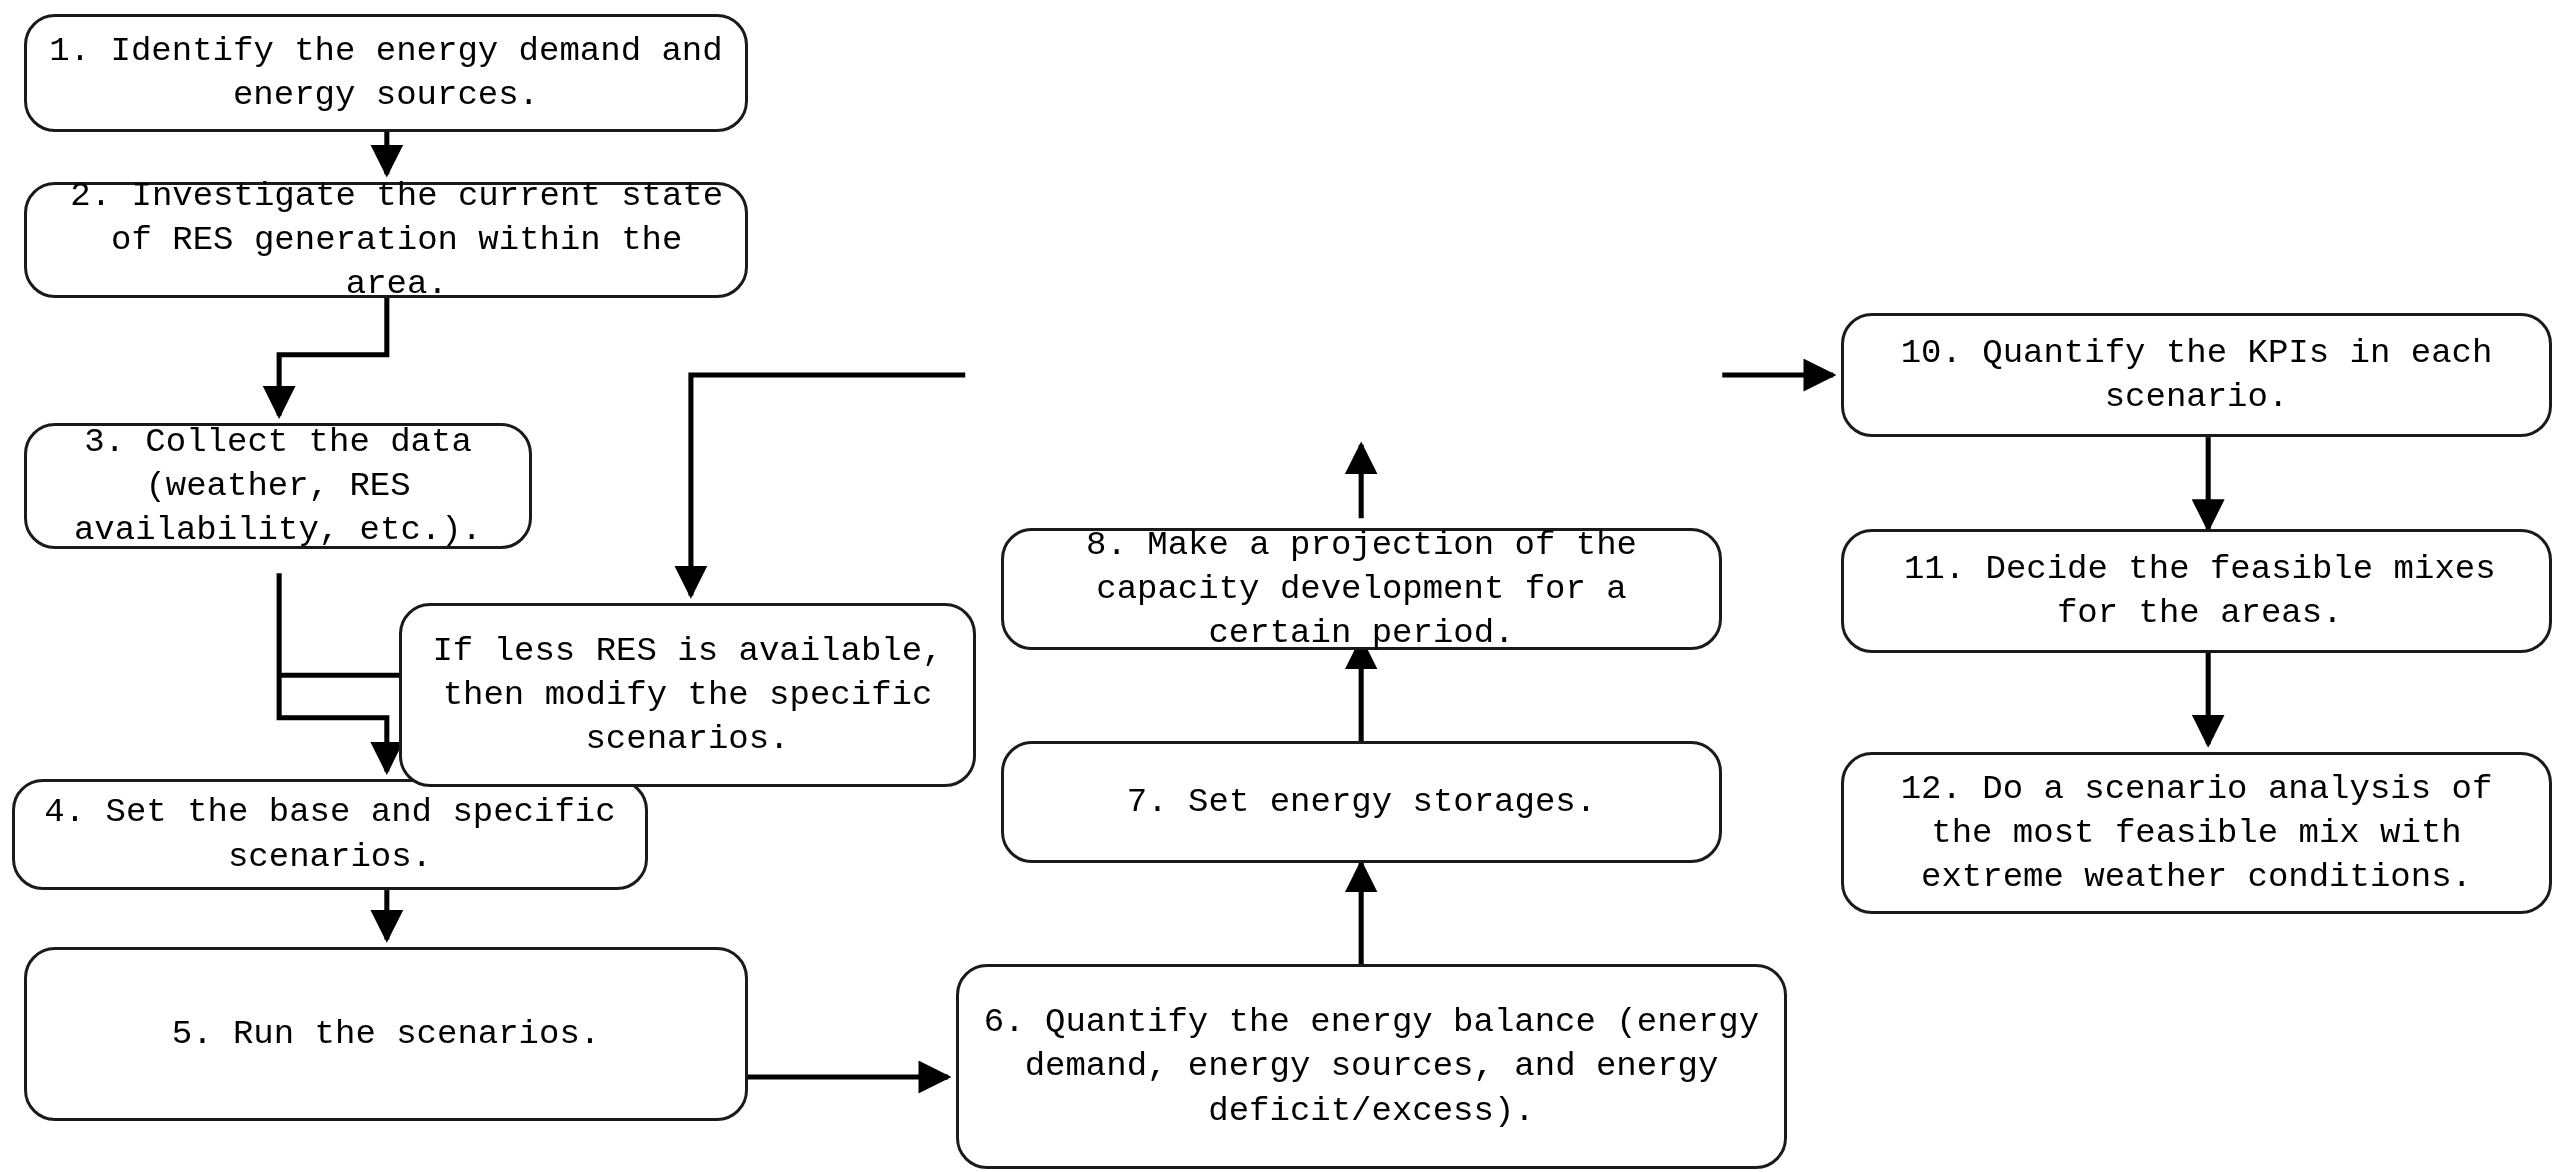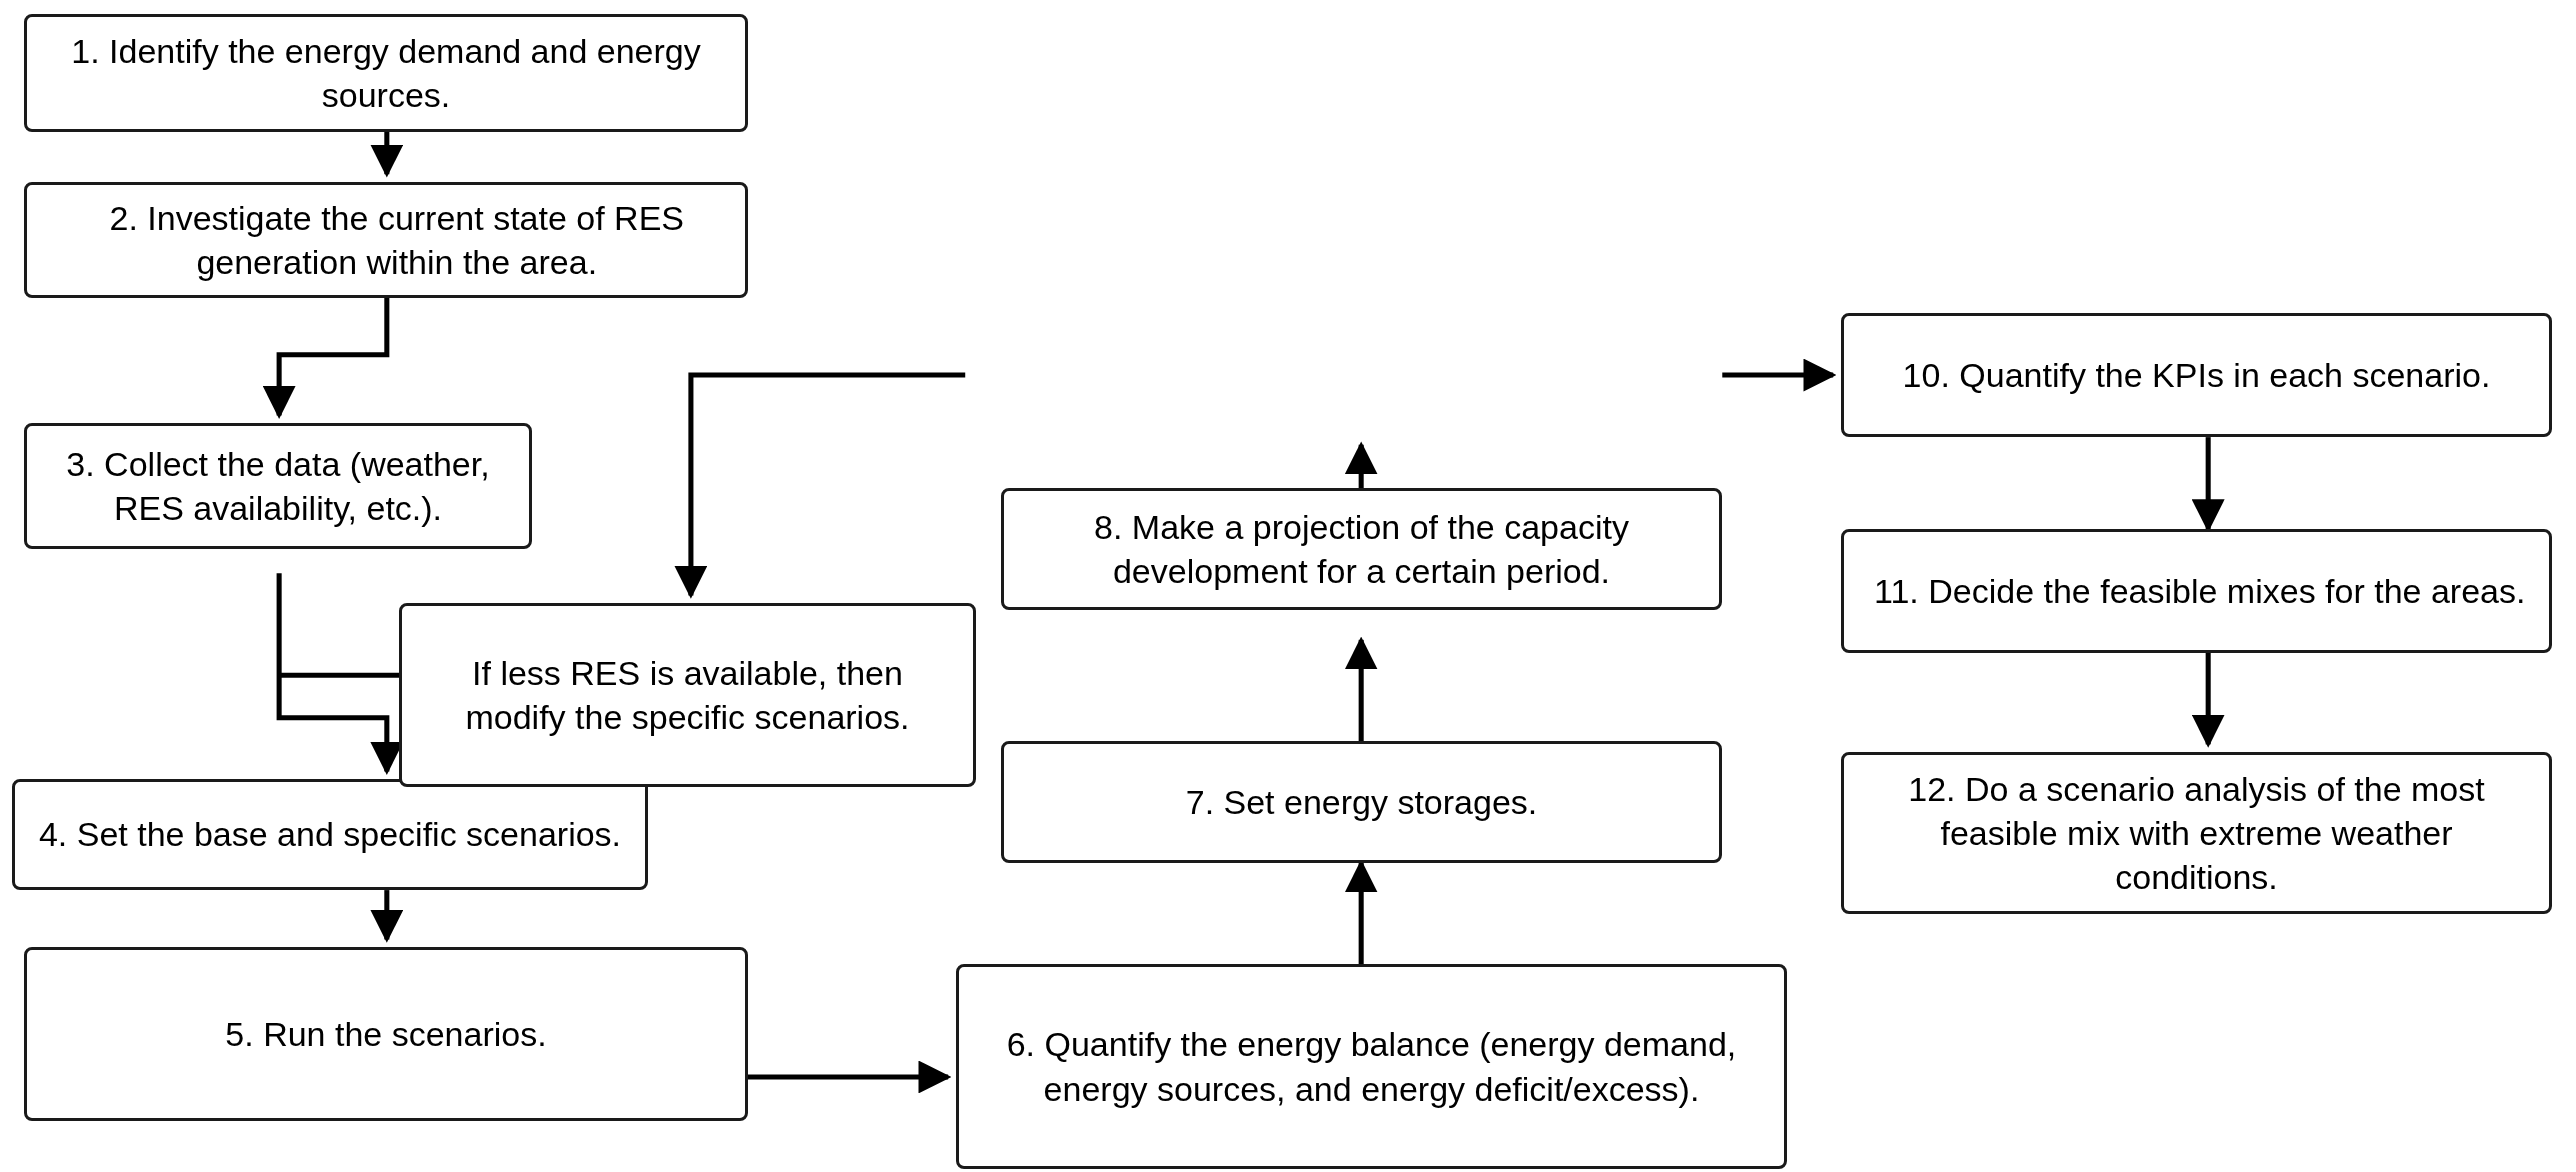--- a/index.html
+++ b/index.html
@@ -9,30 +9,31 @@
     width:2576px;height:1172px;
     background:#ffffff;
     overflow:hidden;
   }
   svg#wires{position:absolute;left:0;top:0;width:2576px;height:1172px;}
   .node{
     position:absolute;
     box-sizing:border-box;
     background:#ffffff;
     border:3.2px solid #1a1a1a;
-    border-radius:8px;
+    border-radius:31px;
     display:flex;
     align-items:center;
     justify-content:center;
     text-align:center;
     color:#000000;
     font-size:34px;
     line-height:1.30;
     padding:6.3px 21.5px;
     z-index:2;
+    font-family:Liberation Mono, monospace;
   }
   .node span{display:block;width:100%;}
 </style>
 </head>
 <body>
 
 <div id="canvas">
 
   <svg id="wires" viewBox="0 0 4065 1850" xmlns="http://www.w3.org/2000/svg">
     <defs>
@@ -91,21 +92,21 @@
   </div>
 
   <div class="node" style="left:956px;top:964px; width:831px; height:205px;">
     <span>6. Quantify the energy balance (energy demand, energy sources, and energy deficit/excess).</span>
   </div>
 
   <div class="node" style="left:1001px;top:741px; width:721px; height:122px;">
     <span>7. Set energy storages.</span>
   </div>
 
-  <div class="node" style="left:1001px;top:488px;  width:721px; height:122px;">
+  <div class="node" style="left:1001px;top:528px;  width:721px; height:122px;">
     <span>8. Make a projection of the capacity development for a certain period.</span>
   </div>
 
 
   <div class="node" style="left:1841px;top:313px;  width:711px; height:124px;align-items:center;">
     <span>10. Quantify the KPIs in each scenario.</span>
   </div>
 
   <div class="node" style="left:1841px;top:529px;  width:711px; height:124px;padding-left:28px;">
     <span>11. Decide the feasible mixes for the areas.</span>

